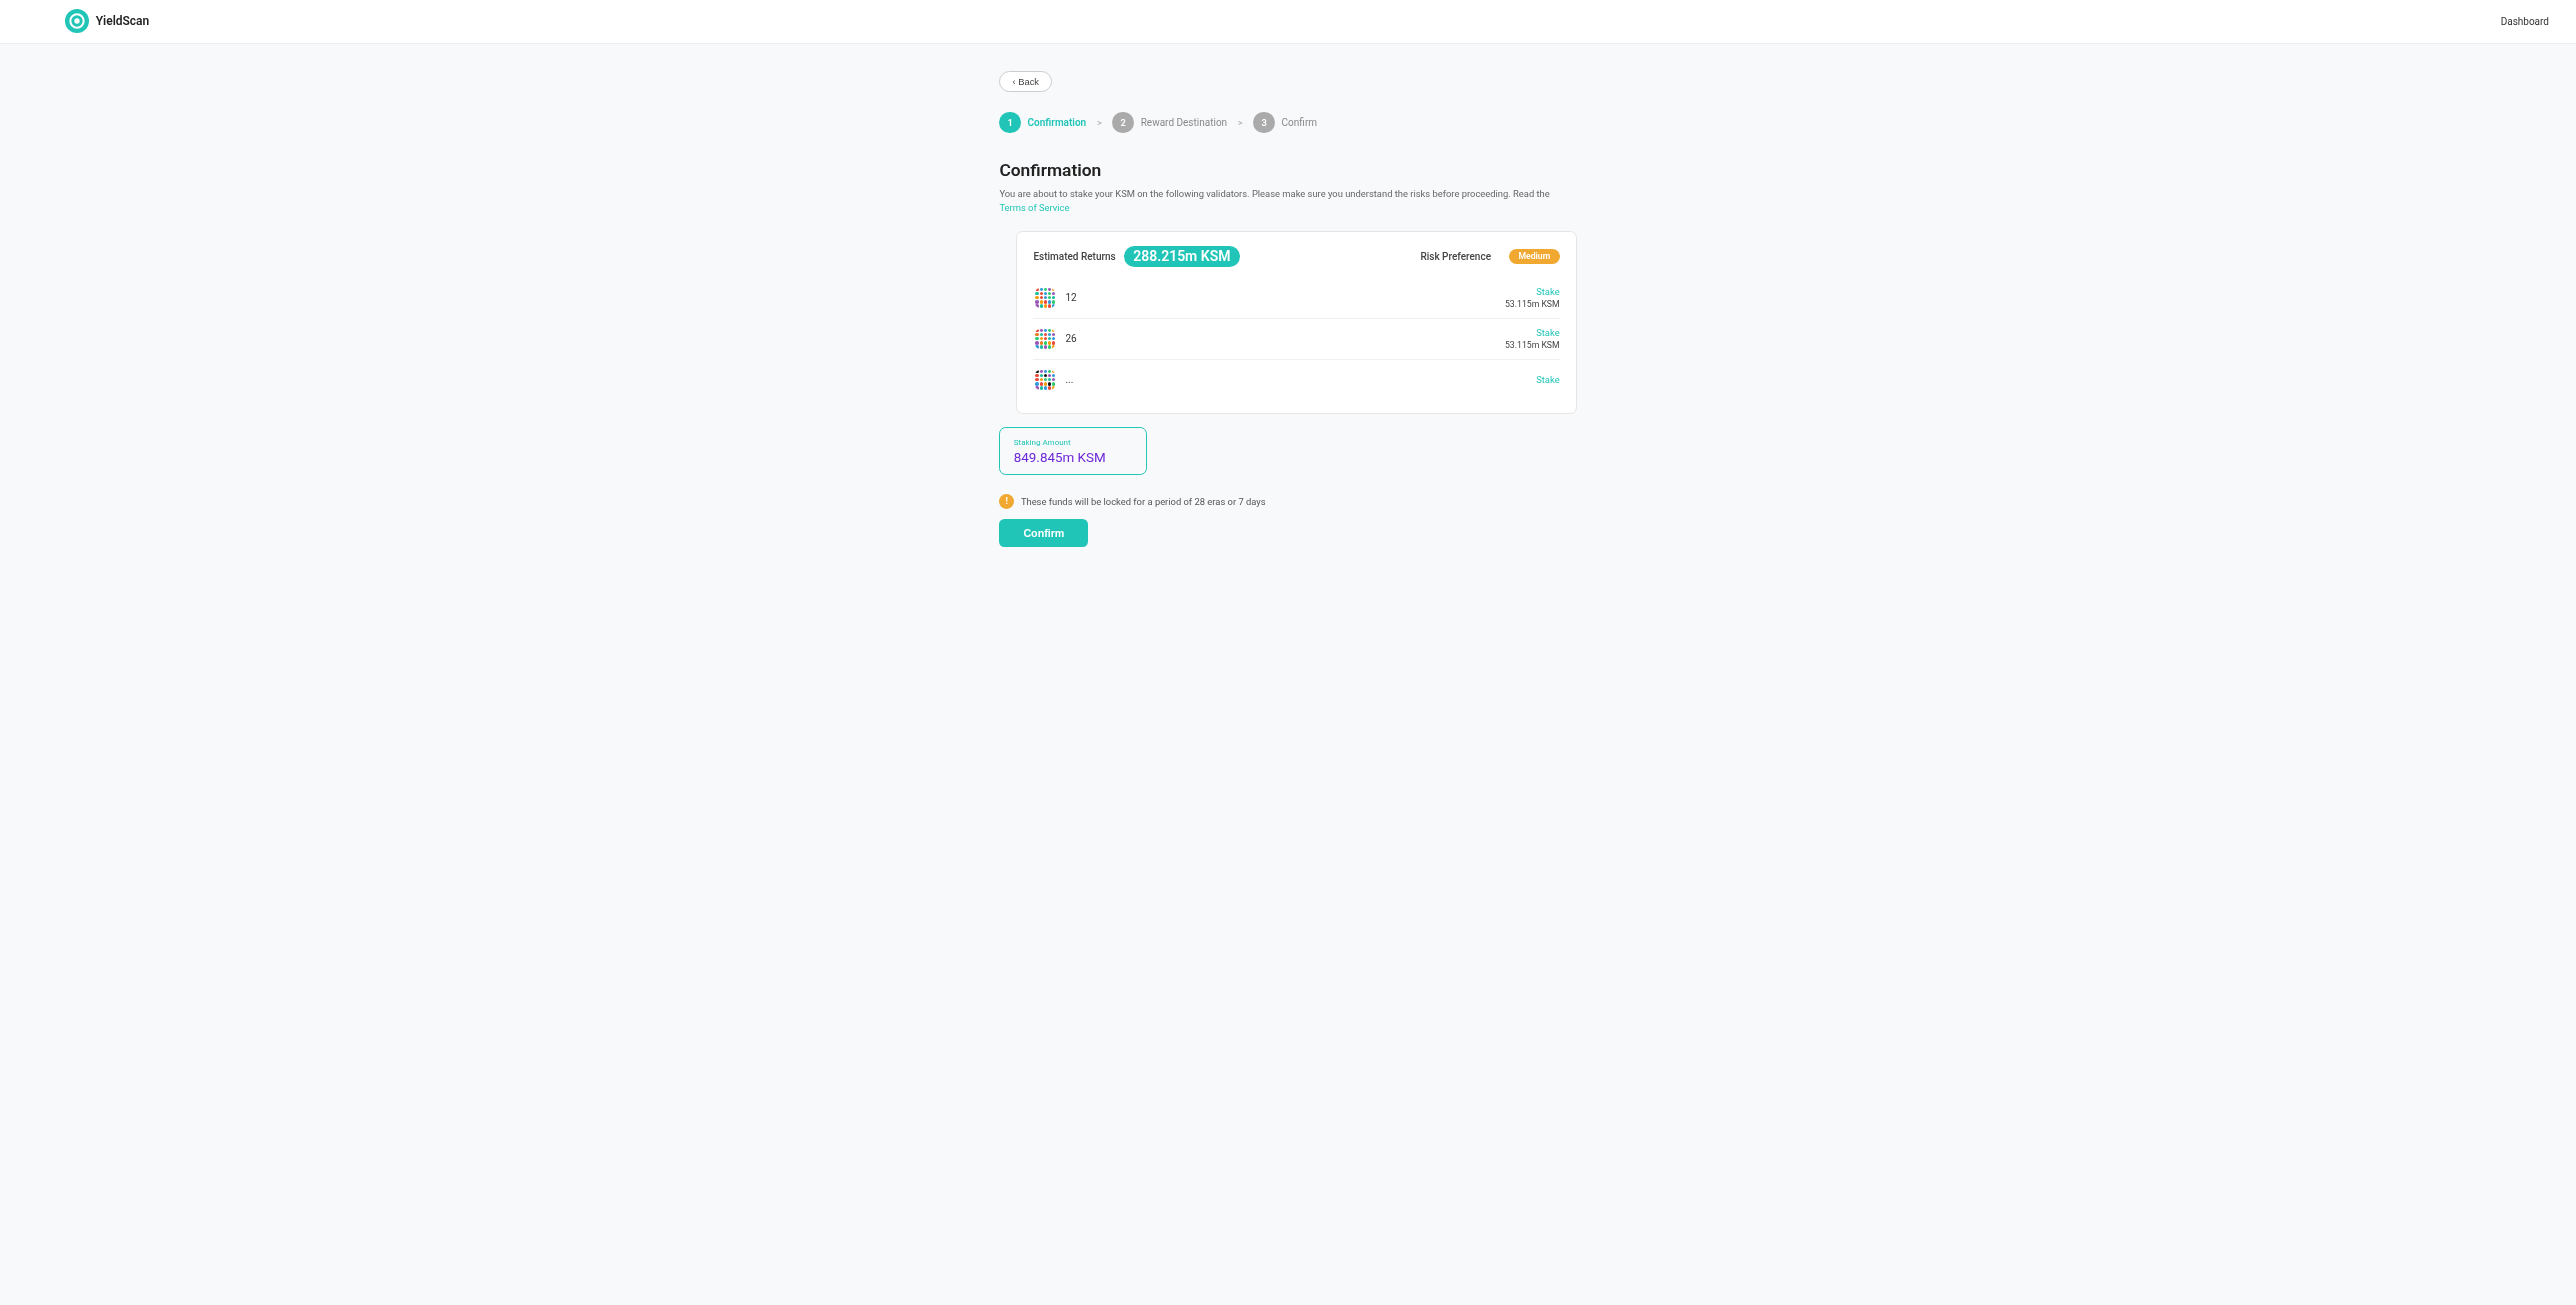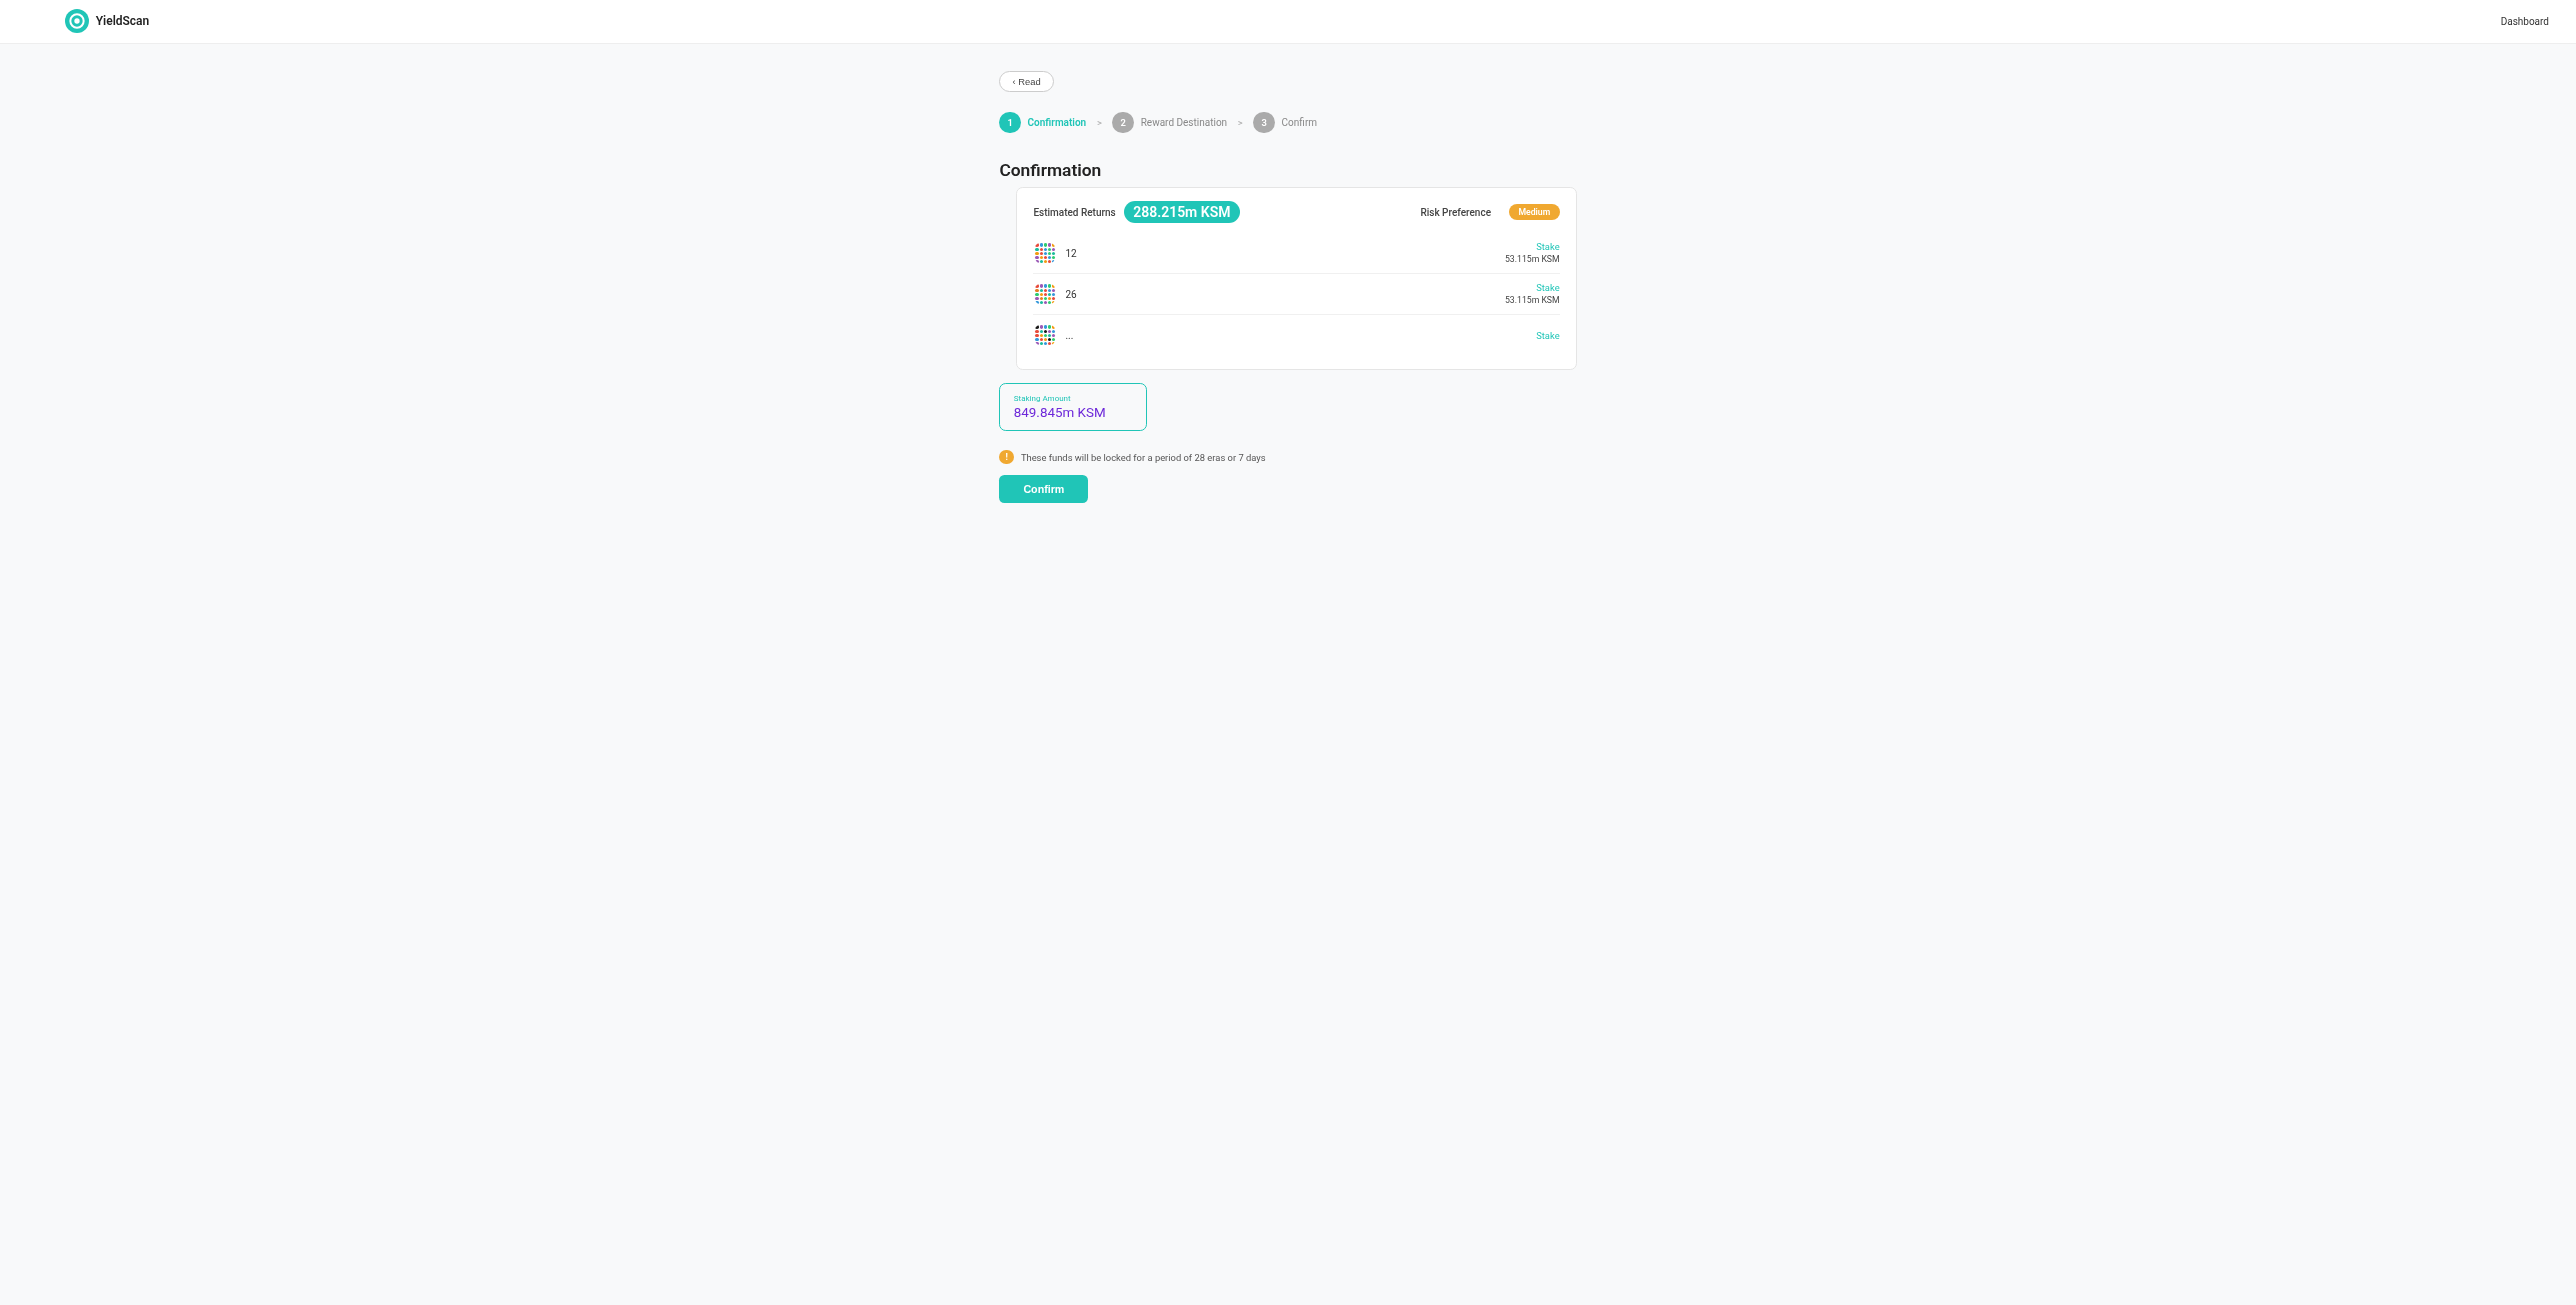--- a/index.html
+++ b/index.html
@@ -313,21 +313,21 @@
     <span class="logo-text">YieldScan</span>
   </div>
   <a class="dashboard-link">Dashboard</a>
 </div>
 
 <div class="main">
 
   
   <button class="back-btn">
     <span>‹</span>
-    <span>Read</span>
+    <span>Back</span>
   </button>
 
   
   <div class="stepper">
 
     <div class="step">
       <div class="step-circle active">
         <span>1</span>
       </div>
       <span class="step-label active">Confirmation</span>
@@ -347,20 +347,24 @@
     <div class="step">
       <div class="step-circle inactive">
         <span>3</span>
       </div>
       <span class="step-label inactive">Confirm</span>
     </div>
   </div>
 
   
   <h1 class="page-title">Confirmation</h1>
+  <p class="page-desc">
+    <span>You are about to stake your KSM on the following validators. Please make sure you understand the risks before proceeding. Read the</span>
+    <a class="terms-link">Terms of Service</a>
+  </p>
 
   
   <div class="card">
 
     <div class="card-header-row">
       <div class="card-header-left">
         <span class="label-text">Estimated Returns</span>
         <span class="estimated-badge">288.215m KSM</span>
       </div>
       <div class="card-header-right">

